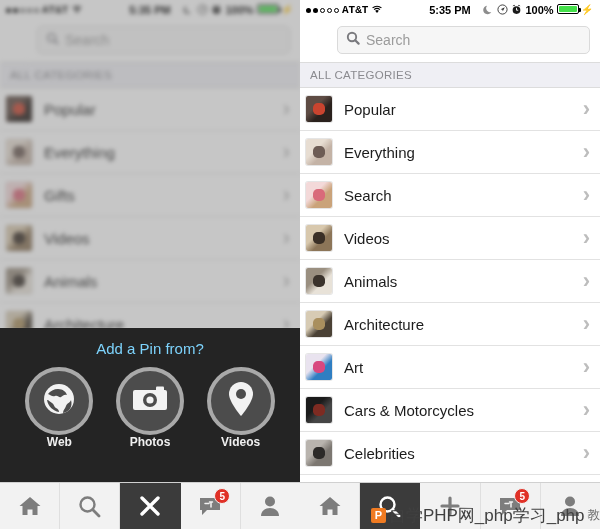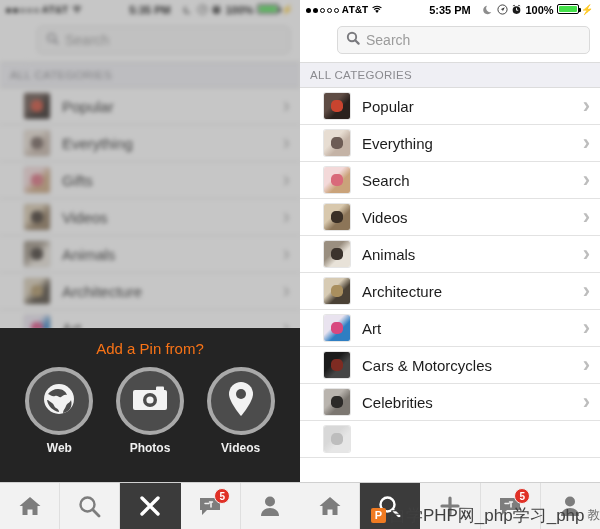--- a/index.html
+++ b/index.html
@@ -29,21 +29,21 @@
     display:flex;align-items:center;padding:0 8px;box-sizing:border-box;gap:6px;}
   .searchbar .ph{color:#9b9b9b;font-size:14px;}
 
   
   .cat-header{height:26px;background:#efeff4;border-top:1px solid #dcdcdc;border-bottom:1px solid #dcdcdc;
     display:flex;align-items:center;padding-left:10px;box-sizing:border-box;
     font-size:11.5px;color:#8a8a8f;letter-spacing:.3px;}
 
   
   .list{background:#fff;}
-  .row{height:37px;display:flex;align-items:center;padding:0 10px 0 24px;box-sizing:border-box;
+  .row{height:43px;display:flex;align-items:center;padding:0 10px 0 6px;box-sizing:border-box;
     border-bottom:1px solid #e2e2e2;background:#fff;}
   .thumb{width:26px;height:26px;border-radius:2px;flex:0 0 26px;background:#ccc;
     box-shadow:0 0 0 1px rgba(0,0,0,.10);overflow:hidden;position:relative;}
   .row .label{margin-left:12px;font-size:15px;color:#1c1c1c;flex:1;}
   .chev{color:#bdbdbd;font-size:16px;font-weight:bold;line-height:1;}
 
   
   .tabbar{position:absolute;left:0;bottom:0;width:300px;height:47px;background:#f2f2f2;
     display:flex;border-top:1px solid #d0d0d0;box-sizing:border-box;}
   .tab{flex:1;display:flex;align-items:center;justify-content:center;position:relative;
@@ -56,23 +56,23 @@
     display:flex;align-items:center;justify-content:center;border:1.5px solid #f2f2f2;padding:0 3px;box-sizing:border-box;}
 
   
   .blurred{filter:blur(2.2px);}
   .dim{position:absolute;left:0;top:0;width:300px;height:529px;background:rgba(120,120,120,.42);
     pointer-events:none;}
 
   
   .sheet{position:absolute;left:0;bottom:47px;width:300px;height:154px;background:#242424;
     box-shadow:0 -1px 0 rgba(255,255,255,.06);z-index:5;}
-  .sheet-title{text-align:center;color:#f97316;font-size:15px;padding-top:12px;}
+  .sheet-title{text-align:center;color:#7dd3fc;font-size:15px;padding-top:12px;}
   .opts{display:flex;justify-content:space-around;align-items:flex-start;padding:10px 14px 0 14px;}
-  .opt{display:flex;flex-direction:column;align-items:center;gap:6px;}
+  .opt{display:flex;flex-direction:column;align-items:center;}
   .circle{width:68px;height:68px;border-radius:50%;background:#4c4c4c;border:4px solid #a9a9a9;
     display:flex;align-items:center;justify-content:center;box-sizing:border-box;}
   .opt .cap{color:#f0f0f0;font-size:12px;font-weight:bold;}
 
   
   .watermark{position:absolute;right:0;bottom:2px;display:flex;align-items:center;gap:3px;z-index:20;
     padding-right:0;}
   .wm-logo{width:15px;height:15px;background:#f07B22;border-radius:2px;color:#fff;font-size:11px;
     font-weight:bold;display:flex;align-items:center;justify-content:center;line-height:1;}
   .wm-text{font-size:17px;color:#404040;white-space:nowrap;letter-spacing:0;}

